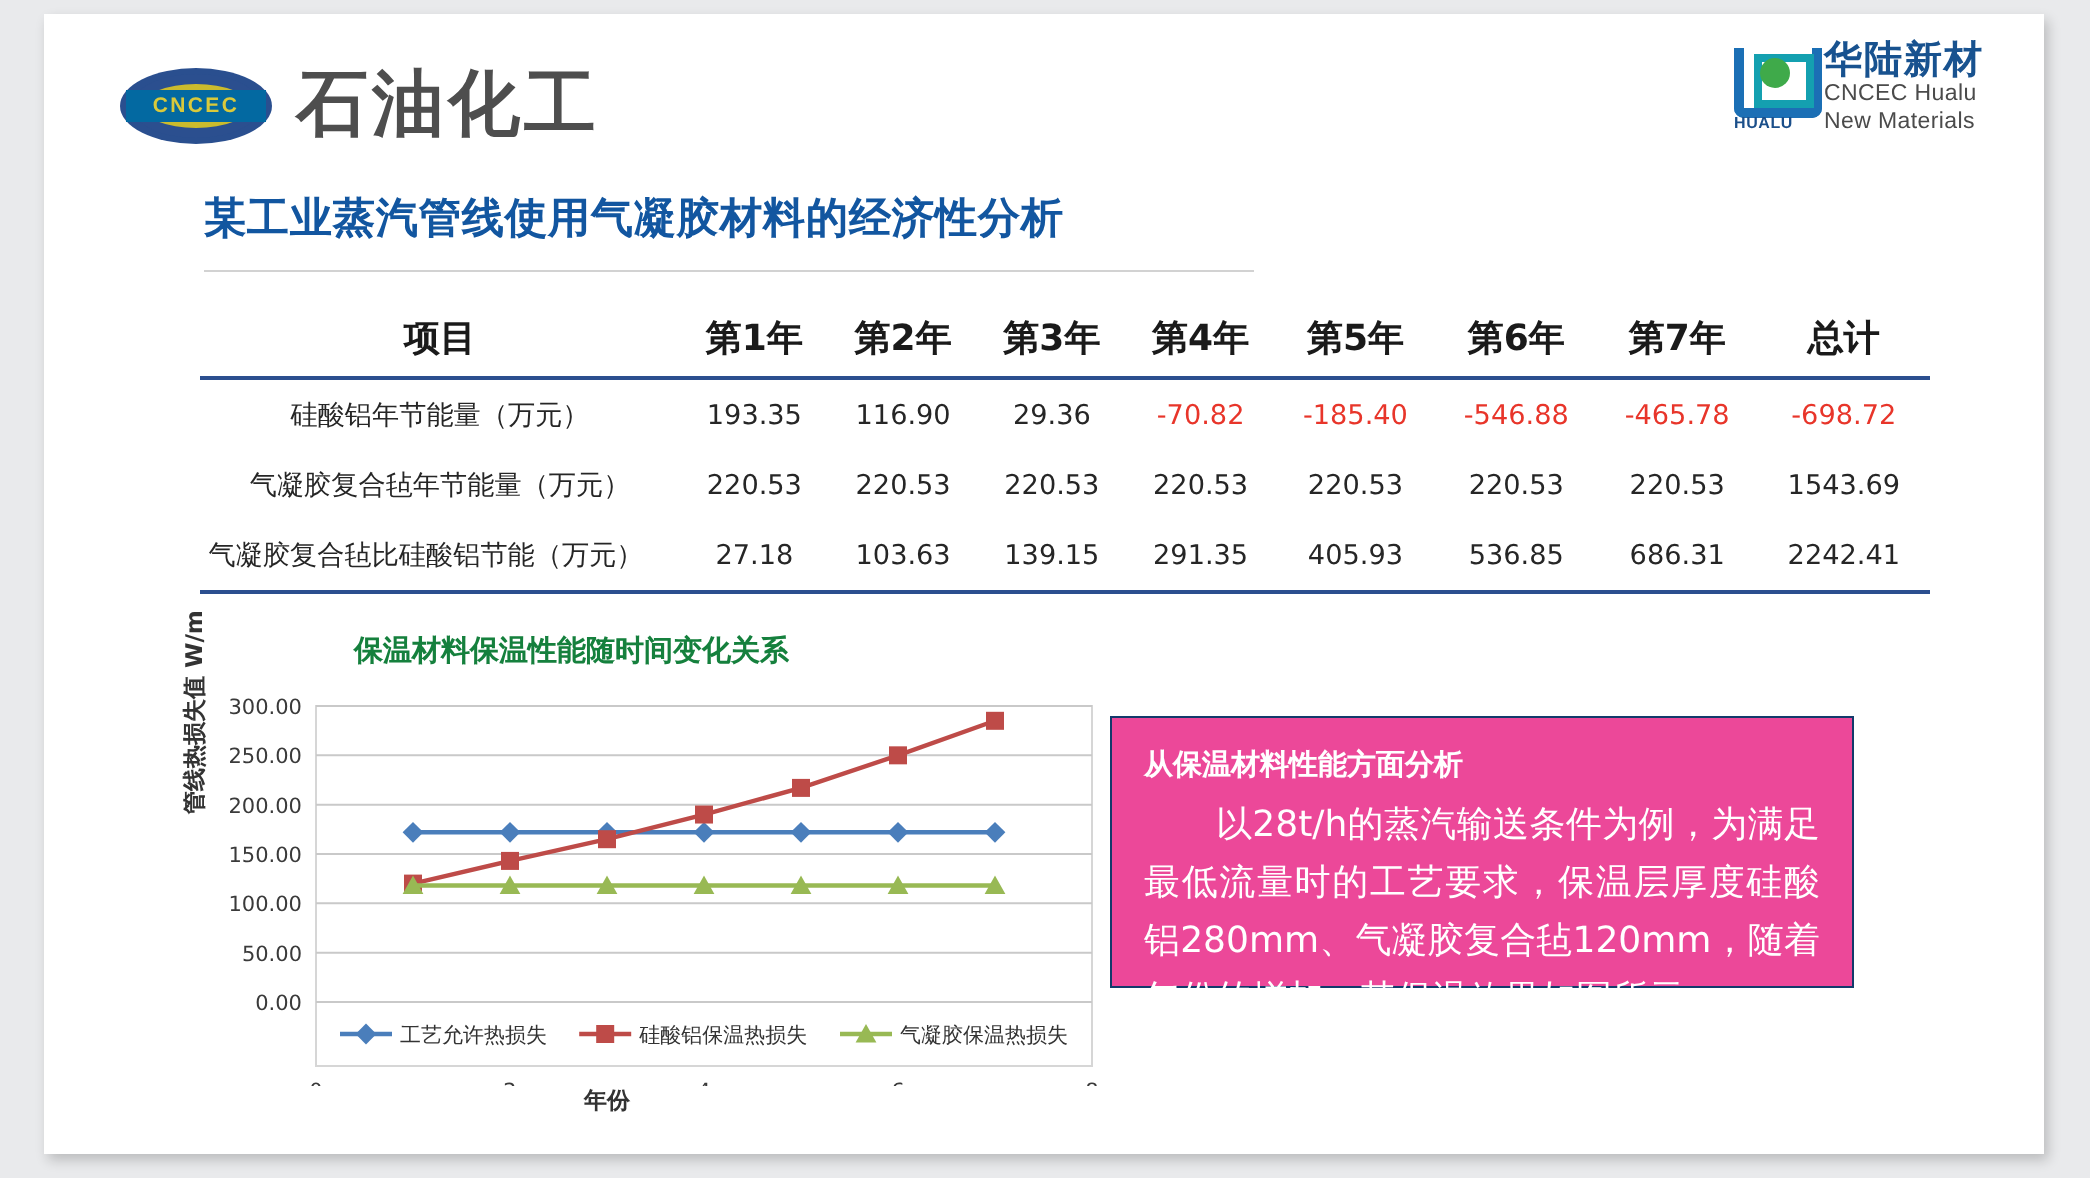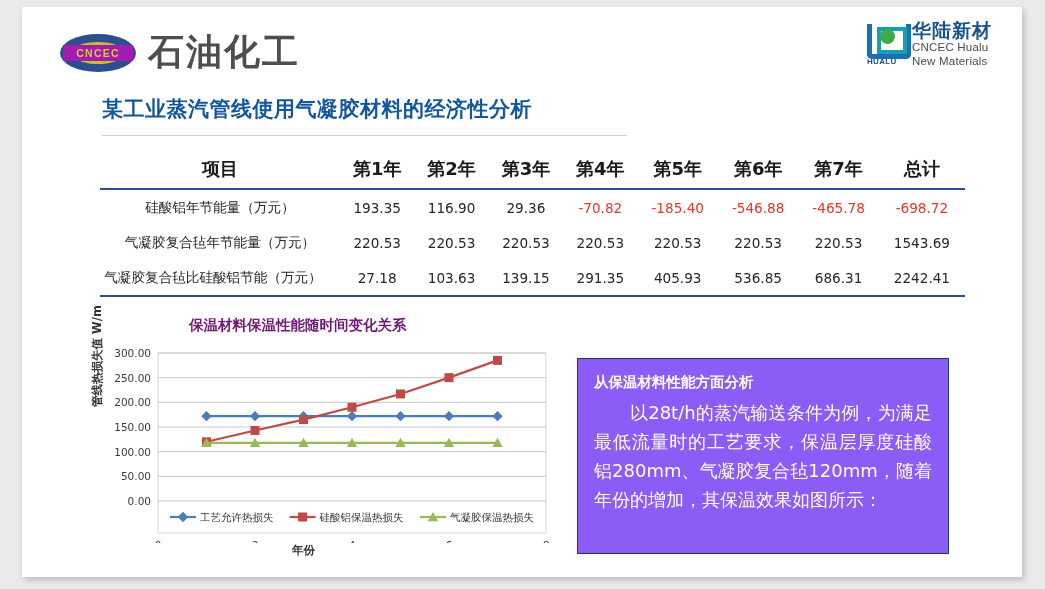--- a/index.html
+++ b/index.html
@@ -28,21 +28,21 @@
   }
   .cncec-badge .globe::before{
     content:"";position:absolute;left:6px;top:3px;width:64px;height:32px;border-radius:50%;
     background:#2b4f8f;
   }
   .cncec-badge .globe::after{
     content:"";position:absolute;left:11px;top:8px;width:54px;height:22px;border-radius:50%;
     background:#cbbb2d;
   }
   .cncec-badge .bar{
-    position:absolute;left:3px;top:11px;width:70px;height:16px;background:#a21caf;
+    position:absolute;left:3px;top:11px;width:70px;height:16px;background:#0369a1;
     display:flex;align-items:center;justify-content:center;
     color:#d9c93b;font-size:10.5px;font-weight:bold;letter-spacing:1.2px;
     font-family:"Liberation Sans",sans-serif;
   }
   .cn-text{font-size:36px;font-weight:bold;color:#4e4e4e;letter-spacing:2px;
            font-family:"DejaVu Sans","Liberation Sans",sans-serif;}
 
   .logo-right{position:absolute;right:30px;top:14px;display:flex;align-items:center;gap:7px;}
   .hualu-mark{position:relative;width:38px;height:42px;}
   .hualu-mark .u{
@@ -82,39 +82,39 @@
     font-size:13.6px;color:#262626;height:35px;vertical-align:middle;font-weight:normal;
   }
   .tbl tbody tr:last-child td{border-bottom:2.2px solid #2b4f8f;}
   .c-item{text-align:center;width:240px;}
   .c-num{text-align:center;}
   .row-label{white-space:nowrap;display:block;}
   .row-label.tight{margin-left:-14px;}
 
   
   .chart-title{
-    position:absolute;left:167px;top:309px;font-size:14.5px;font-weight:bold;color:#701a75;
+    position:absolute;left:155px;top:309px;font-size:14.5px;font-weight:bold;color:#15803d;
     font-family:"DejaVu Sans","Liberation Sans",sans-serif;
   }
   .chart-box{position:absolute;left:74px;top:336px;width:456px;height:215px;}
   .chart-svg{display:block;}
   .ylab{
     position:absolute;left:-6px;top:64px;transform:rotate(-90deg);transform-origin:left top;
     font-size:11.5px;font-weight:bold;color:#333;white-space:nowrap;
     font-family:"DejaVu Sans","Liberation Sans",sans-serif;
   }
   .xlab{
     position:absolute;left:196px;top:200px;font-size:11.5px;font-weight:bold;color:#333;
     font-family:"DejaVu Sans","Liberation Sans",sans-serif;
   }
 
   
   .panel{
-    position:absolute;left:555px;top:351px;width:372px;height:196px;
-    background:#8b5cf6;border:1.6px solid #123a6b;
+    position:absolute;left:533px;top:351px;width:372px;height:136px;
+    background:#ec4899;border:1.6px solid #123a6b;
     padding:14px 16px 0 16px;box-sizing:border-box;color:#ffffff;
     font-family:"DejaVu Sans","Liberation Sans",sans-serif;
   }
   .panel-h{font-size:14.5px;font-weight:bold;margin:0 0 6px 0;}
   .panel-b{font-size:18px;line-height:1.62;text-indent:2em;margin:0;text-align:justify;}
 </style>
 </head>
 <body>
 
 <div id="slide">

